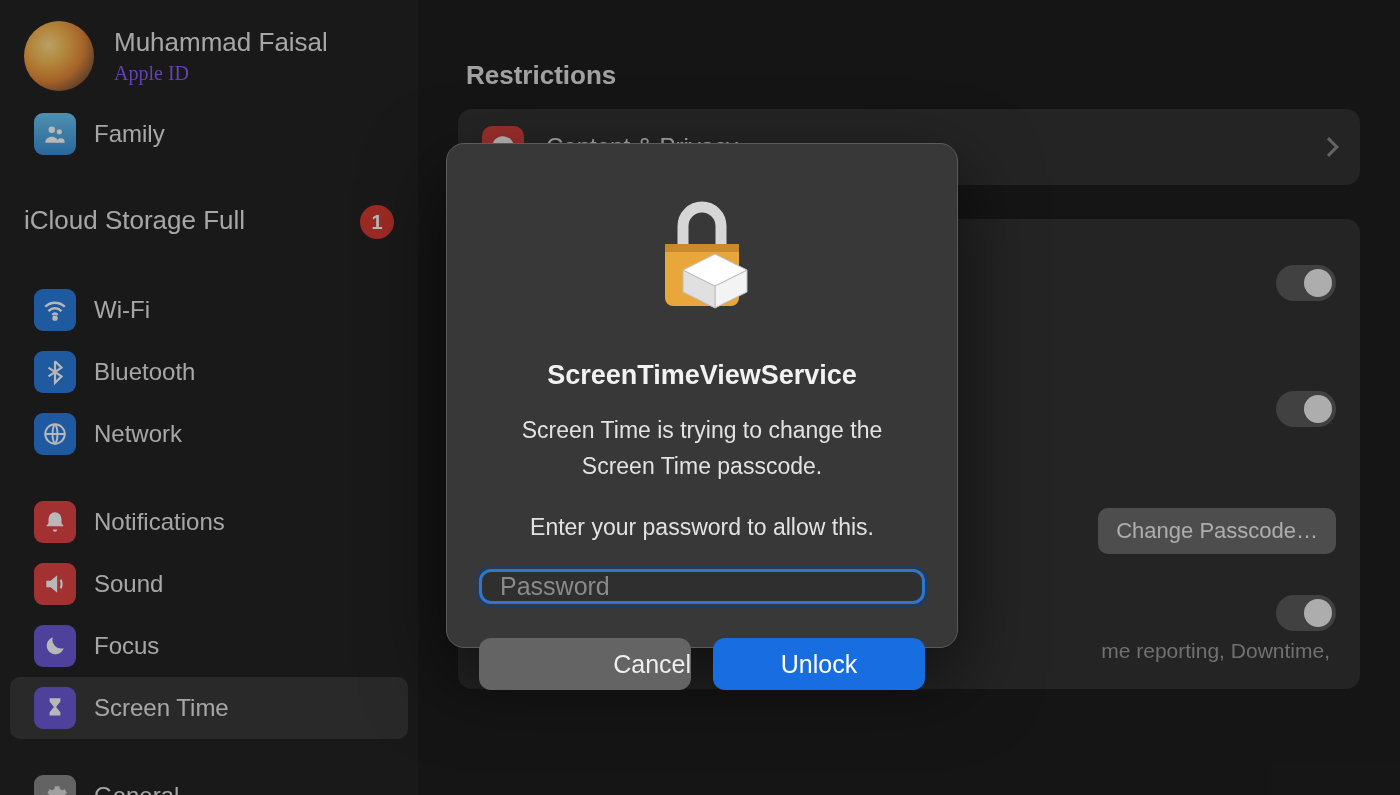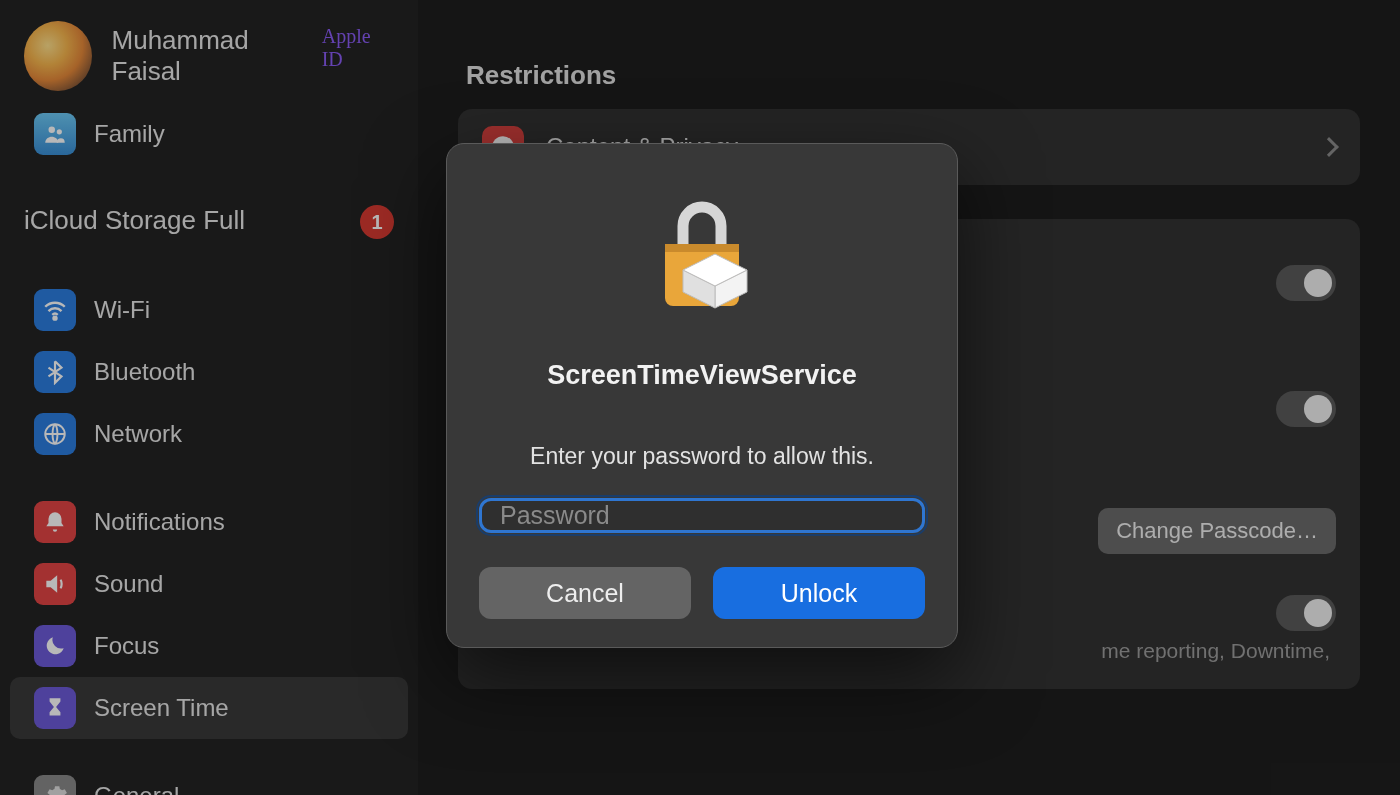--- a/index.html
+++ b/index.html
@@ -26,21 +26,21 @@
       align-items: center;
       padding: 6px 24px;
       gap: 20px;
     }
     .avatar {
       width: 70px;
       height: 70px;
       border-radius: 50%;
       background: radial-gradient(circle at 35% 35%, #ffe08c 0%, #f7b64e 30%, #e6893a 55%, #6b4a36 85%);
     }
-    .account-text { display: flex; flex-direction: row; gap: 4px; }
+    .account-text { display: flex; flex-direction: column; gap: 4px; }
     .account-name { font-size: 26px; font-weight: 500; color: #e6e6e6; }
     .account-sub { font-size: 20px; color: #8b5cf6; font-family: Liberation Serif, serif; }
     .sb-item {
       display: flex;
       align-items: center;
       gap: 18px;
       padding: 10px 24px;
       font-size: 24px;
       color: #e6e6e6;
       border-radius: 10px;
@@ -166,21 +166,21 @@
     }
     .modal-btn {
       flex: 1;
       height: 52px;
       border: none;
       border-radius: 12px;
       font-size: 25px;
       font-weight: 500;
       cursor: pointer;
     }
-    .btn-cancel { background: #646464; color: #eee; }
+    .btn-cancel { background: #646464; color: #eee; text-align: right; }
     .btn-unlock { background: #186ee0; color: #fff; }
   </style>
 </head>
 <body>
 
 <div class="sidebar">
 
   <div class="account-row">
     <div class="avatar"></div>
     <div class="account-text">
@@ -349,19 +349,23 @@
     <svg width="118" height="130" viewBox="0 0 118 130">
       <path d="M40 54 V36 a19 19 0 0 1 38 0 V54" fill="none" stroke="#d6d6d6" stroke-width="11" stroke-linecap="round"></path>
       <rect x="22" y="54" width="74" height="62" rx="8" fill="#e9a63a"></rect>
       <rect x="22" y="54" width="74" height="8" fill="#c98a2c"></rect>
       <polygon points="72,118 104,102 104,80 72,96" fill="#f3f3f3" stroke="#bcbcbc" stroke-width="1"></polygon>
       <polygon points="72,118 40,102 40,80 72,96" fill="#e0e0e0" stroke="#bcbcbc" stroke-width="1"></polygon>
       <polygon points="40,80 72,64 104,80 72,96" fill="#ffffff" stroke="#bcbcbc" stroke-width="1"></polygon>
     </svg>
   </div>
   <div class="modal-title">ScreenTimeViewService</div>
+  <div class="modal-msg">
+    <span>Screen Time is trying to change the</span><br>
+    <span>Screen Time passcode.</span>
+  </div>
   <div class="modal-hint">Enter your password to allow this.</div>
   <input class="password-field" type="password" placeholder="Password" style="">
   <div class="modal-btns">
     <button class="modal-btn btn-cancel">Cancel</button>
     <button class="modal-btn btn-unlock">Unlock</button>
   </div>
 </div>
 
 </body></html>

